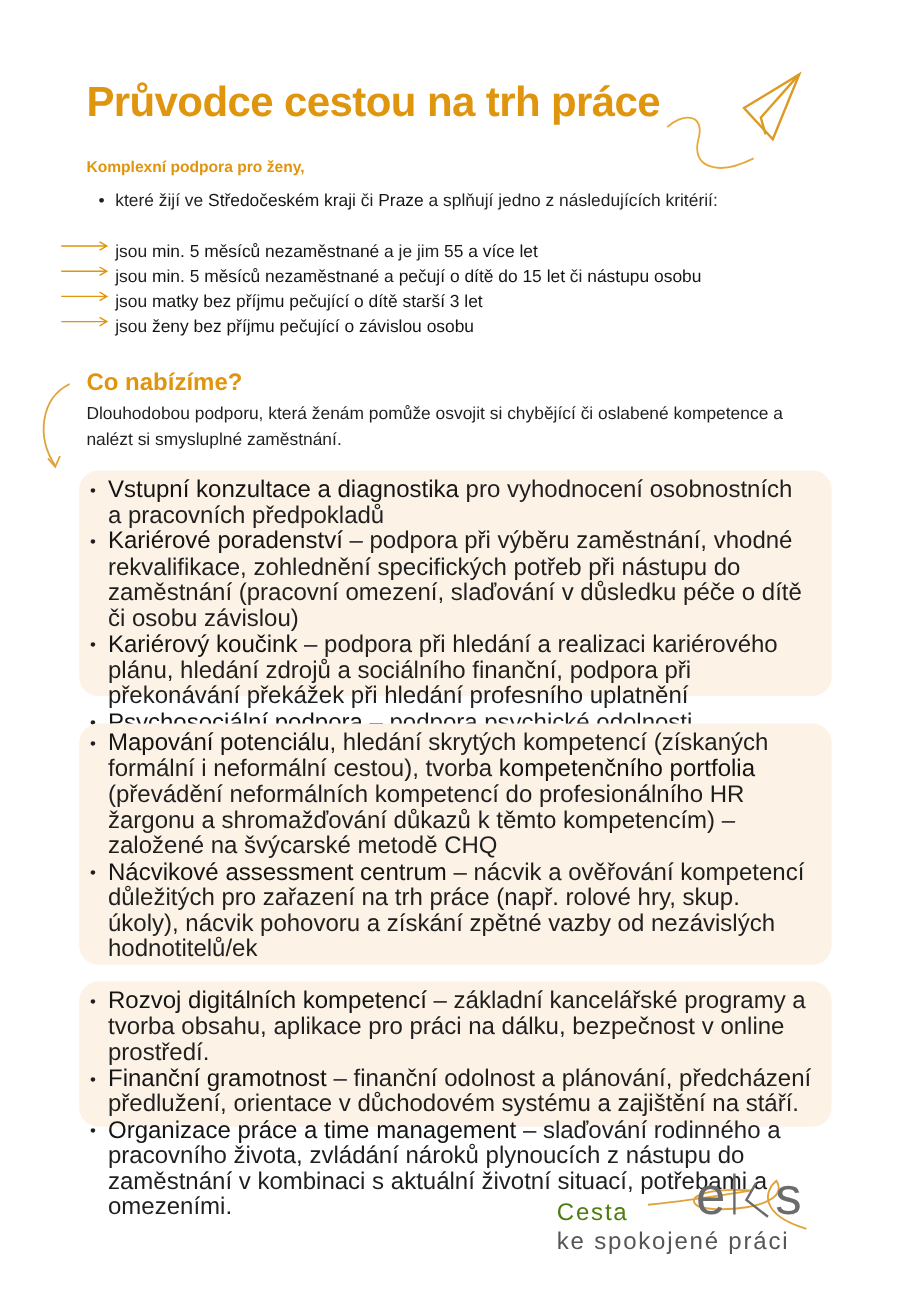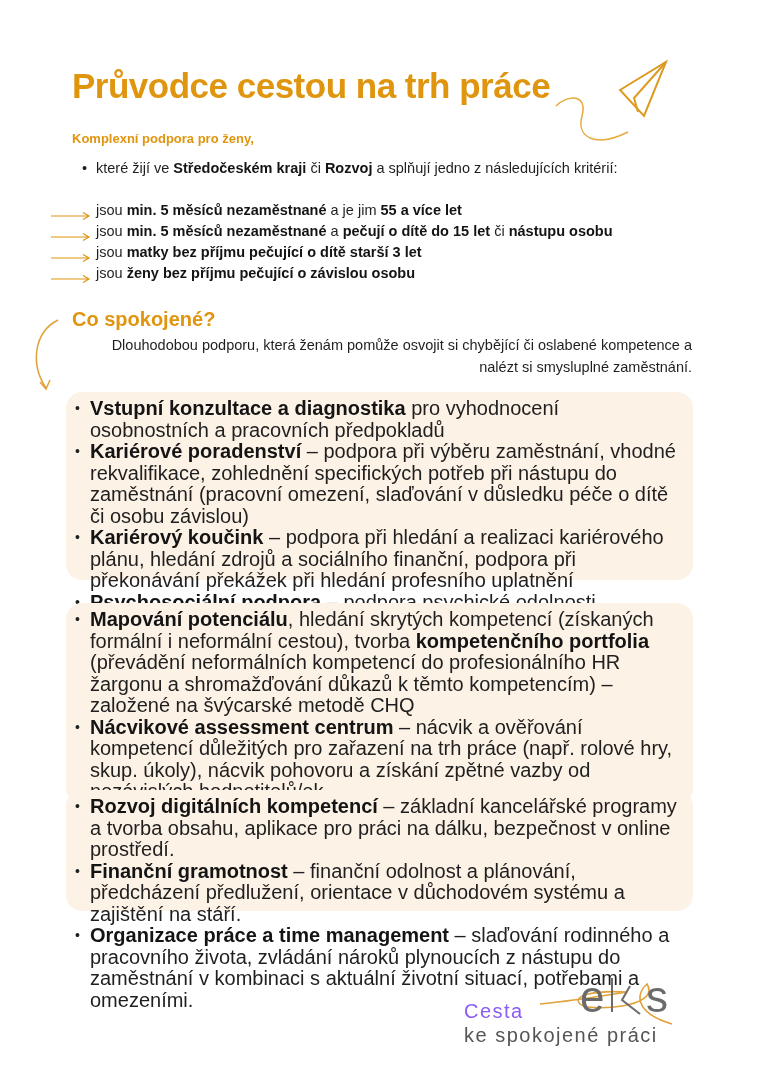--- a/index.html
+++ b/index.html
@@ -16,59 +16,59 @@
   .plane { position: absolute; left: 548px; top: 54px; width: 130px; height: 100px; }
   .subtitle {
     position: absolute; left: 72px; top: 131px;
     font-size: 13px; font-weight: bold; color: #e0950f; margin: 0;
   }
   .intro-bullet {
     position: absolute; left: 82px; top: 160px; font-size: 14.5px;
   }
   .intro-bullet .dot { display: inline-block; width: 14px; }
   .criteria { position: absolute; left: 50px; top: 200px; margin: 0; padding: 0; list-style: none; }
-  .criteria li { height: 21px; line-height: 21px; font-size: 14.5px; display: flex; align-items: flex-end; }
+  .criteria li { height: 21px; line-height: 21px; font-size: 14.5px; display: flex; align-items: flex-start; }
   .arrow { width: 42px; height: 10px; margin-right: 4px; flex: none; }
-  b { font-weight: bold; color: #141414; }
+  b { font-weight: normal; color: #141414; }
   .curve { position: absolute; left: 28px; top: 318px; width: 36px; height: 76px; }
   .h2 {
     position: absolute; left: 72px; top: 308px; margin: 0;
     font-size: 20px; font-weight: bold; color: #e0950f;
   }
   .lead {
     position: absolute; left: 72px; top: 334px; width: 620px;
-    font-size: 14.5px; line-height: 22px; margin: 0; text-align: right;
+    font-size: 14.5px; line-height: 22px; margin: 0;
   }
   .box {
     position: absolute; left: 66px; width: 627px;
     background: #fdf2e6; border-radius: 16px; box-sizing: border-box;
     padding: 6px 16px 8px 8px;
   }
   .box ul { margin: 0; padding: 0; list-style: none; }
   .box li { position: relative; padding-left: 16px; font-size: 20px; line-height: 21.5px; }
   .box li::before { content: "\2022"; position: absolute; left: 1px; top: 0; font-size: 14px; color: #1f1f1f; }
   .logo { position: absolute; left: 462px; top: 972px; width: 250px; height: 80px; }
-  .logo-text1 { position: absolute; left: 464px; top: 1000px; font-size: 20px; color: #8b5cf6; letter-spacing: 1.5px; }
+  .logo-text1 { position: absolute; left: 464px; top: 1000px; font-size: 20px; color: #4d7c0f; letter-spacing: 1.5px; }
   .logo-text2 { position: absolute; left: 464px; top: 1024px; font-size: 20px; color: #555; letter-spacing: 1.5px; }
 </style>
 </head>
 <body>
 
 <h1 class="title">Průvodce cestou na trh práce</h1>
 
 <svg class="plane" viewBox="0 0 130 100">
   <path d="M8 52 C 20 40, 40 40, 34 62 C 28 84, 48 94, 80 78" fill="none" stroke="#e6a93a" stroke-width="1.5"></path>
   <path d="M72 36 L118 8 L96 62 Z" fill="none" stroke="#dd9a22" stroke-width="2"></path>
   <path d="M118 8 L86 44 L90 58" fill="none" stroke="#dd9a22" stroke-width="2"></path>
 </svg>
 
 <h2 class="subtitle">Komplexní podpora pro ženy,</h2>
 
 <div class="intro-bullet">
-  <span class="dot">•</span><span>které žijí ve </span><b>Středočeském kraji</b><span> či </span><b>Rozvoj</b><span> a splňují jedno z následujících kritérií:</span>
+  <span class="dot">•</span><span>které žijí ve </span><b>Středočeském kraji</b><span> či </span><b>Praze</b><span> a splňují jedno z následujících kritérií:</span>
 </div>
 
 <ul class="criteria">
   <li>
     <svg class="arrow" viewBox="0 0 42 10">
         <path d="M1 5 H38 M33 1.5 L39 5 L33 8.5" fill="none" stroke="#e0950f" stroke-width="1.2"></path>
       </svg>
     <span>jsou </span>&nbsp;<b>min. 5 měsíců nezaměstnané</b>&nbsp;<span> a je jim </span>&nbsp;<b>55 a více let</b>
   </li>
   <li>
@@ -89,40 +89,40 @@
       </svg>
     <span>jsou </span>&nbsp;<b>ženy bez příjmu pečující o závislou osobu</b>
   </li>
 </ul>
 
 <svg class="curve" viewBox="0 0 36 76">
   <path d="M30 2 C 6 14, 2 46, 18 70" fill="none" stroke="#e0a23a" stroke-width="1.5"></path>
   <path d="M12 64 L18 71 L22 62" fill="none" stroke="#e0a23a" stroke-width="1.5"></path>
 </svg>
 
-<h2 class="h2">Co spokojené?</h2>
+<h2 class="h2">Co nabízíme?</h2>
 <p class="lead">Dlouhodobou podporu, která ženám pomůže osvojit si chybějící či oslabené kompetence a nalézt si smysluplné zaměstnání.</p>
 
 <div class="box" style="top:392px; height:188px;">
   <ul>
     <li><b>Vstupní konzultace a diagnostika</b><span> pro vyhodnocení osobnostních a pracovních předpokladů</span></li>
     <li><b>Kariérové poradenství</b><span> – podpora při výběru zaměstnání, vhodné rekvalifikace, zohlednění specifických potřeb při nástupu do zaměstnání (pracovní omezení, slaďování v důsledku péče o dítě či osobu závislou)</span></li>
     <li><b>Kariérový koučink</b><span> – podpora při hledání a realizaci kariérového plánu, hledání zdrojů a sociálního finanční, podpora při překonávání překážek při hledání profesního uplatnění</span></li>
     <li><b>Psychosociální podpora</b><span> – podpora psychické odolnosti</span></li>
   </ul>
 </div>
 
 <div class="box" style="top:603px; height:201px;">
   <ul>
     <li><b>Mapování potenciálu</b><span>, hledání skrytých kompetencí (získaných formální i neformální cestou), tvorba </span><b>kompetenčního portfolia</b><span> (převádění neformálních kompetencí do profesionálního HR žargonu a shromažďování důkazů k těmto kompetencím) – založené na švýcarské metodě CHQ</span></li>
     <li><b>Nácvikové assessment centrum</b><span> – nácvik a ověřování kompetencí důležitých pro zařazení na trh práce (např. rolové hry, skup. úkoly), nácvik pohovoru a získání zpětné vazby od nezávislých hodnotitelů/ek</span></li>
   </ul>
 </div>
 
-<div class="box" style="top:790px; height:121px;">
+<div class="box" style="top:818px; height:121px;">
   <ul>
     <li><b>Rozvoj digitálních kompetencí</b><span> – základní kancelářské programy a tvorba obsahu, aplikace pro práci na dálku, bezpečnost v online prostředí.</span></li>
     <li><b>Finanční gramotnost</b><span> – finanční odolnost a plánování, předcházení předlužení, orientace v důchodovém systému a zajištění na stáří.</span></li>
     <li><b>Organizace práce a time management</b><span> – slaďování rodinného a pracovního života, zvládání nároků plynoucích z nástupu do zaměstnání v kombinaci s aktuální životní situací, potřebami a omezeními.</span></li>
   </ul>
 </div>
 
 <svg class="logo" viewBox="0 0 250 80">
   <path d="M78 32 C 100 30, 140 24, 165 20 C 130 18, 110 24, 118 32 C 126 40, 200 36, 185 12 C 175 20, 170 40, 210 52" fill="none" stroke="#e0a23a" stroke-width="1.6"></path>
   <text x="118" y="40" font-size="44" fill="#6b6b6b" font-family="Liberation Sans, sans-serif" font-weight="normal">e</text>

